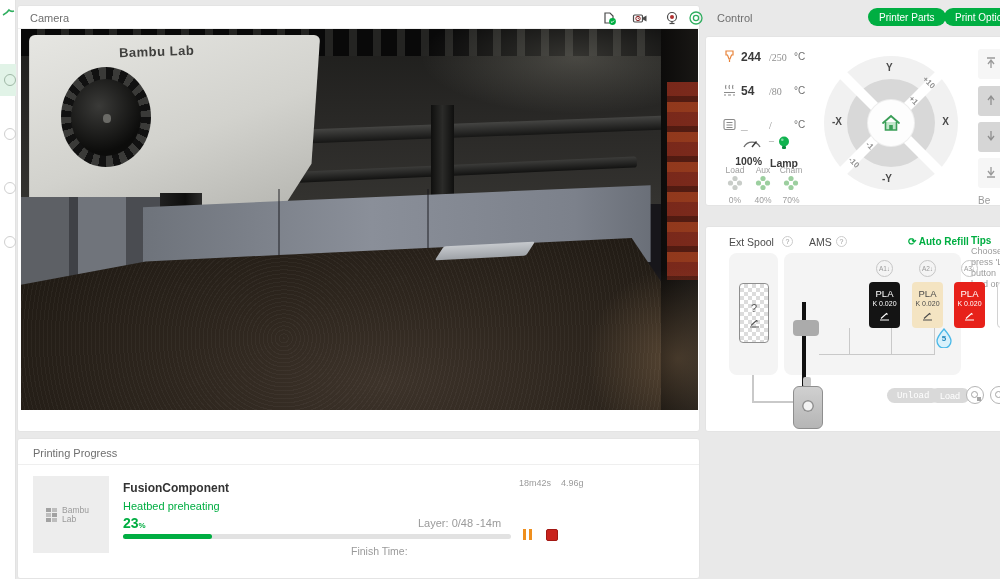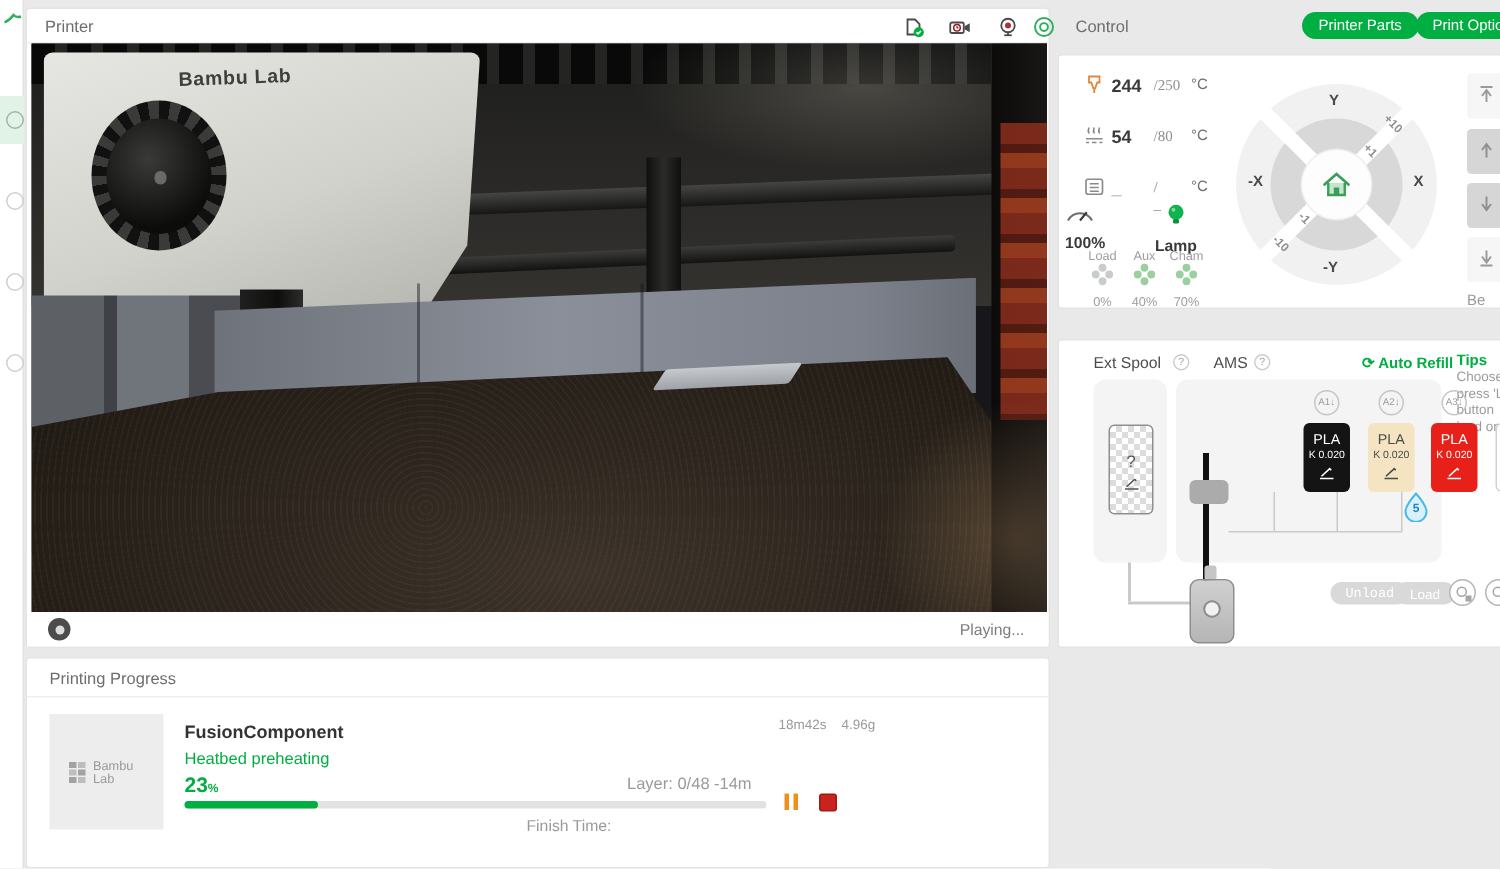--- a/index.html
+++ b/index.html
@@ -70,21 +70,21 @@
   .ctrl-card { position:absolute; left:0; width:300px; background:#fff; border:1px solid #e4e4e4; border-radius:3px; }
   #ctrl-card1 { top:36px; height:170px; }
   #ctrl-card2 { top:226px; height:206px; }
 
   .temp-row { position:absolute; left:16px; height:16px; }
   .temp-ico { position:absolute; left:0; top:0; width:15px; height:15px; }
   .temp-val { position:absolute; left:19px; top:1px; font-size:12px; font-weight:bold; color:#3a3a3a; }
   .temp-tgt { position:absolute; left:47px; top:3px; font-size:10px; color:#8f8f8f;font-family:Liberation Serif, serif; }
   .temp-unit { position:absolute; left:72px; top:2px; font-size:10px; color:#6f6f6f; }
 
-  #speed-group { position:absolute; left:4px; top:98px; width:40px; text-align:left; }
+  #speed-group { position:absolute; left:16px; top:98px; width:40px; text-align:right; }
   #lamp-group  { position:absolute; left:58px; top:98px; width:40px; text-align:center; }
   .sl-label { font-size:10.5px; font-weight:bold; color:#3a3a3a; margin-top:2px; }
   .fan-col { position:absolute; top:128px; width:30px; text-align:center; }
   .fan-name { font-size:8.5px; color:#9d9d9d; }
   .fan-pct { font-size:8.5px; color:#9d9d9d; }
 
   
   #move-pad { position:absolute; left:118px; top:19px; width:134px; height:134px; }
   .pad-outer { position:absolute; left:0; top:0; width:134px; height:134px; border-radius:50%; background:#f1f1f1; }
   .pad-inner { position:absolute; left:23px; top:23px; width:88px; height:88px; border-radius:50%; background:#d8d8d8; }
@@ -168,21 +168,21 @@
       </svg>
     <div class="rail-active"></div>
     <div class="rail-circle" style="top:74px;border-color:#9fb8a6"></div>
     <div class="rail-circle" style="top:128px"></div>
     <div class="rail-circle" style="top:182px"></div>
     <div class="rail-circle" style="top:236px"></div>
   </aside>
 
   <section class="panel" id="camera-panel">
     <div id="cam-header">
-      <span id="cam-title" class="panel-title">Printer</span>
+      <span id="cam-title" class="panel-title">Camera</span>
       <svg class="cam-ico" style="left:583px" viewBox="0 0 16 16">
         <path d="M4 3 L9 3 L12 6 L12 13 L4 13 Z" fill="none" stroke="#4a4a4a" stroke-width="1.2"></path>
         <circle cx="11.5" cy="11.5" r="3.4" fill="#00AE42"></circle>
           <path d="M9.9 11.5 l1.1 1.1 l2-2" stroke="#fff" stroke-width="1" fill="none"></path>
       </svg>
       <svg class="cam-ico" style="left:614px" viewBox="0 0 16 16">
         <rect x="1.5" y="5" width="9" height="7" rx="1.2" fill="none" stroke="#4a4a4a" stroke-width="1.2"></rect>
         <path d="M11 7.5 L14.5 5.5 L14.5 11.5 L11 9.5 Z" fill="#4a4a4a"></path>
         <circle cx="6" cy="8.5" r="2.2" fill="none" stroke="#8a2020" stroke-width="1"></circle>
           <path d="M6 7.4 V8.6 H7" stroke="#8a2020" stroke-width=".8" fill="none"></path>
@@ -218,24 +218,20 @@
       <div class="cs-wallseam" style="left:38%"></div>
       <div class="cs-wallseam" style="left:60%"></div>
       <div class="cs-bed"></div>
       <div class="cs-bedtex"></div>
       <div class="cs-scraper"></div>
       <div class="cs-rightframe"></div>
       <div class="cs-crate"></div>
       <div class="cs-warm"></div>
     </div>
 
-    <div id="cam-footer">
-      <button id="cam-stop-btn"></button>
-      <span id="cam-playing">Playing...</span>
-    </div>
   </section>
 
   <div id="control-area">
     <div id="ctrl-header">
       <span id="ctrl-title" class="panel-title">Control</span>
       <button class="green-btn" id="btn-printer-parts">Printer Parts</button>
       <button class="green-btn" id="btn-print-options">Print Options</button>
     </div>
 
     <div class="ctrl-card" id="ctrl-card1">

